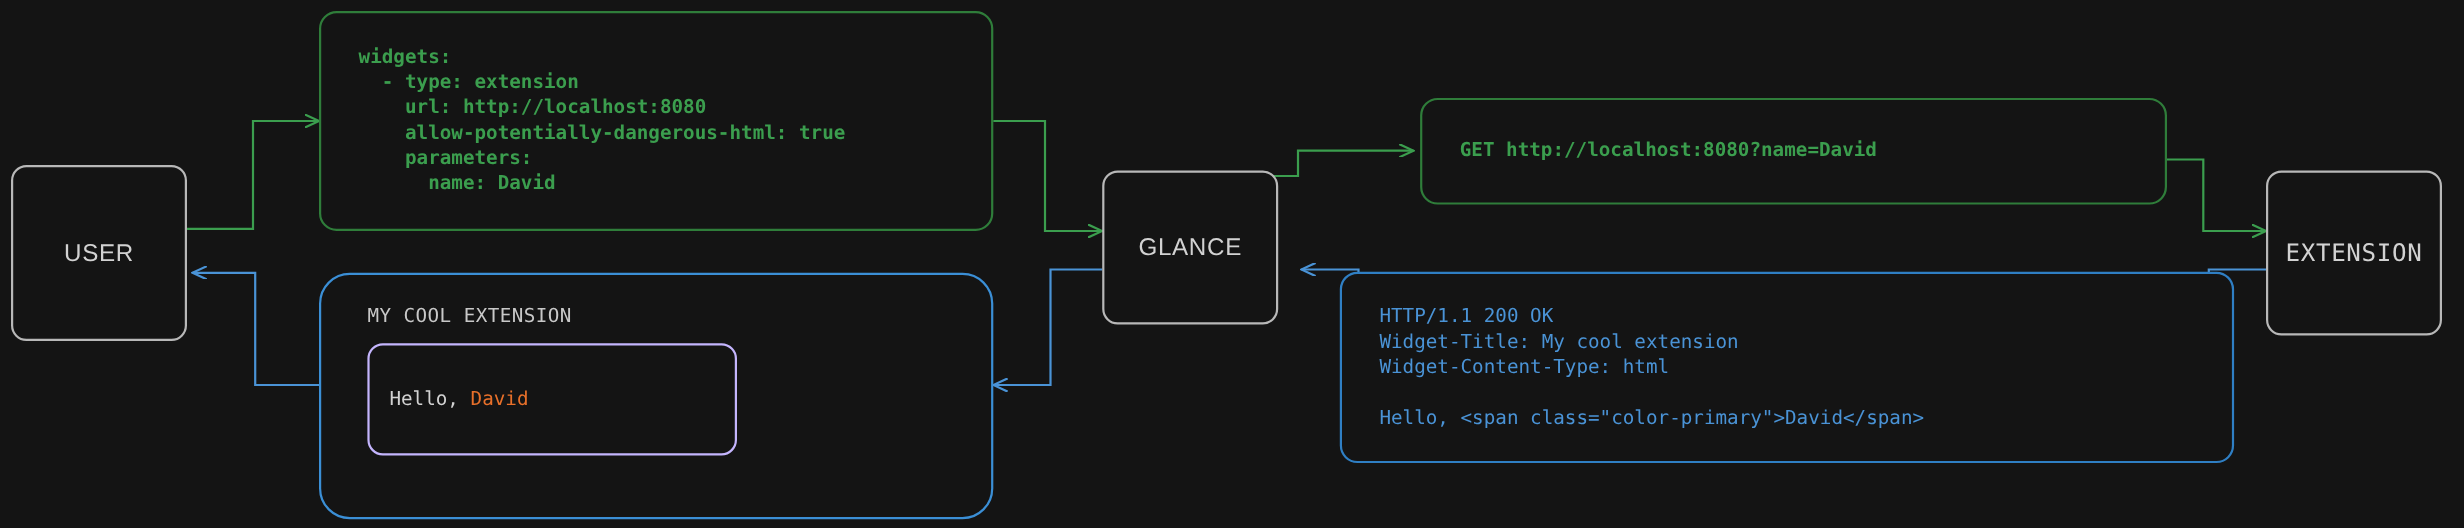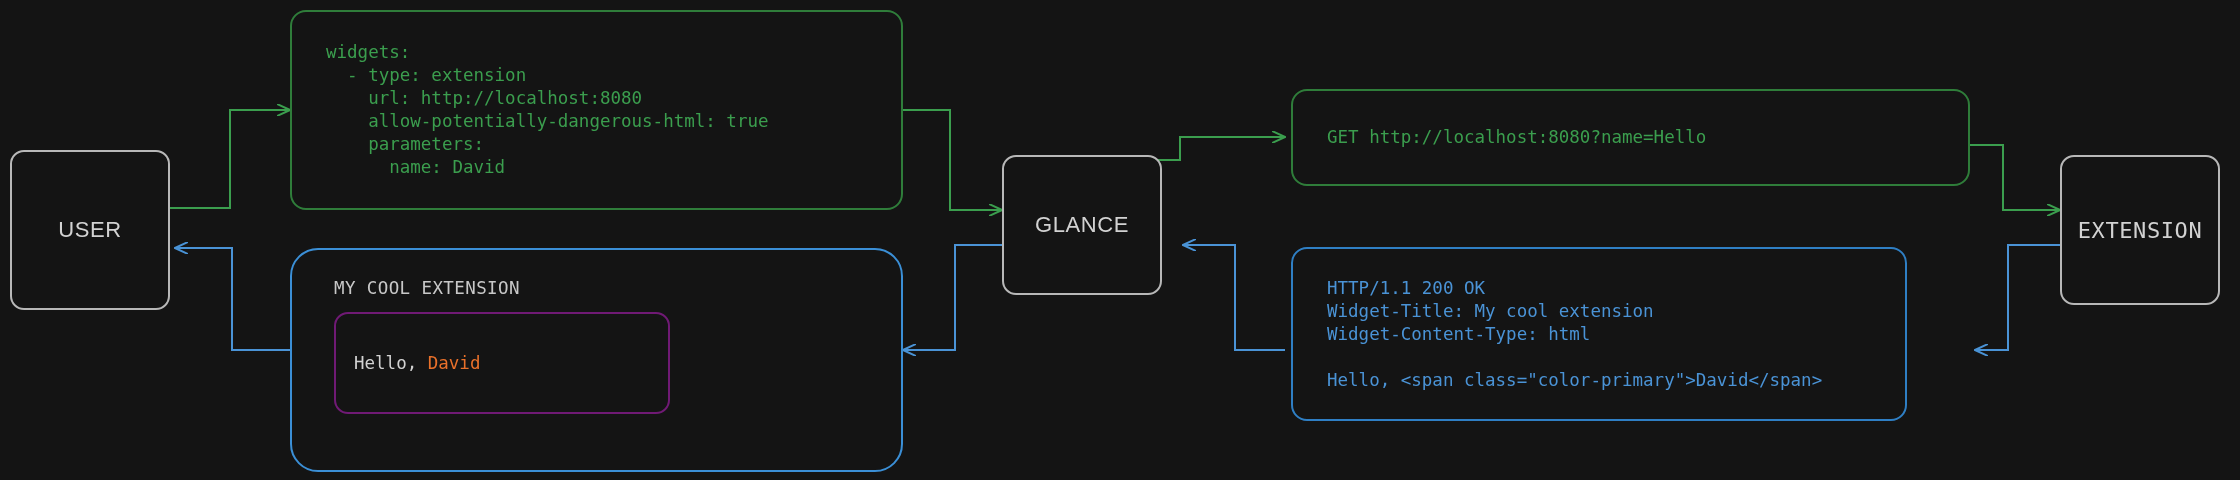--- a/index.html
+++ b/index.html
@@ -61,21 +61,21 @@
   .codebox.green { border-color: #2f7d3a; }
   .codebox.blue  { border-color: #2f7fc4; }
   pre.code {
     margin: 0;
     padding: 0 0 0 34px;
     font-family: "DejaVu Sans Mono", monospace;
     font-size: 17.5px;
     line-height: 23px;
     white-space: pre;
   }
-  pre.code.green { color: #3b9e4e; }
+  pre.code.green { color: #3b9e4e; font-weight: bold; }
   pre.code.blue  { color: #4a93d6; }
 
   .widget-wrap {
     position: absolute;
     box-sizing: border-box;
     border: 2px solid #3b8fd6;
     border-radius: 28px;
     background: #141414;
   }
   .widget-title {
@@ -87,21 +87,21 @@
     font-size: 17.5px;
     letter-spacing: 0.4px;
   }
   .widget-body {
     position: absolute;
     left: 42px;
     top: 62px;
     width: 336px;
     height: 102px;
     box-sizing: border-box;
-    border: 2px solid #701a75;
+    border: 2px solid #c4b5fd;
     border-radius: 14px;
     background: #141414;
     display: flex;
     align-items: center;
   }
   .widget-body-text {
     padding-left: 18px;
     font-family: "DejaVu Sans Mono", monospace;
     font-size: 17.5px;
     color: #d2d2d2;
@@ -155,24 +155,24 @@
   <div class="codebox green" style="left:290px; top:10px; width:613px; height:200px;">
     <pre class="code green">widgets:
   - type: extension
     url: http://localhost:8080
     allow-potentially-dangerous-html: true
     parameters:
       name: David</pre>
   </div>
 
   <div class="codebox green" style="left:1291px; top:89px; width:679px; height:97px;">
-    <pre class="code green">GET http://localhost:8080?name=Hello</pre>
+    <pre class="code green">GET http://localhost:8080?name=David</pre>
   </div>
 
-  <div class="codebox blue" style="left:1291px; top:247px; width:616px; height:174px;">
+  <div class="codebox blue" style="left:1218px; top:247px; width:813px; height:174px;">
     <pre class="code blue">HTTP/1.1 200 OK
 Widget-Title: My cool extension
 Widget-Content-Type: html
 
 Hello, &lt;span class="color-primary"&gt;David&lt;/span&gt;</pre>
   </div>
 
   <div class="widget-wrap" style="left:290px; top:248px; width:613px; height:224px;">
     <div class="widget-title">MY COOL EXTENSION</div>
     <div class="widget-body">

